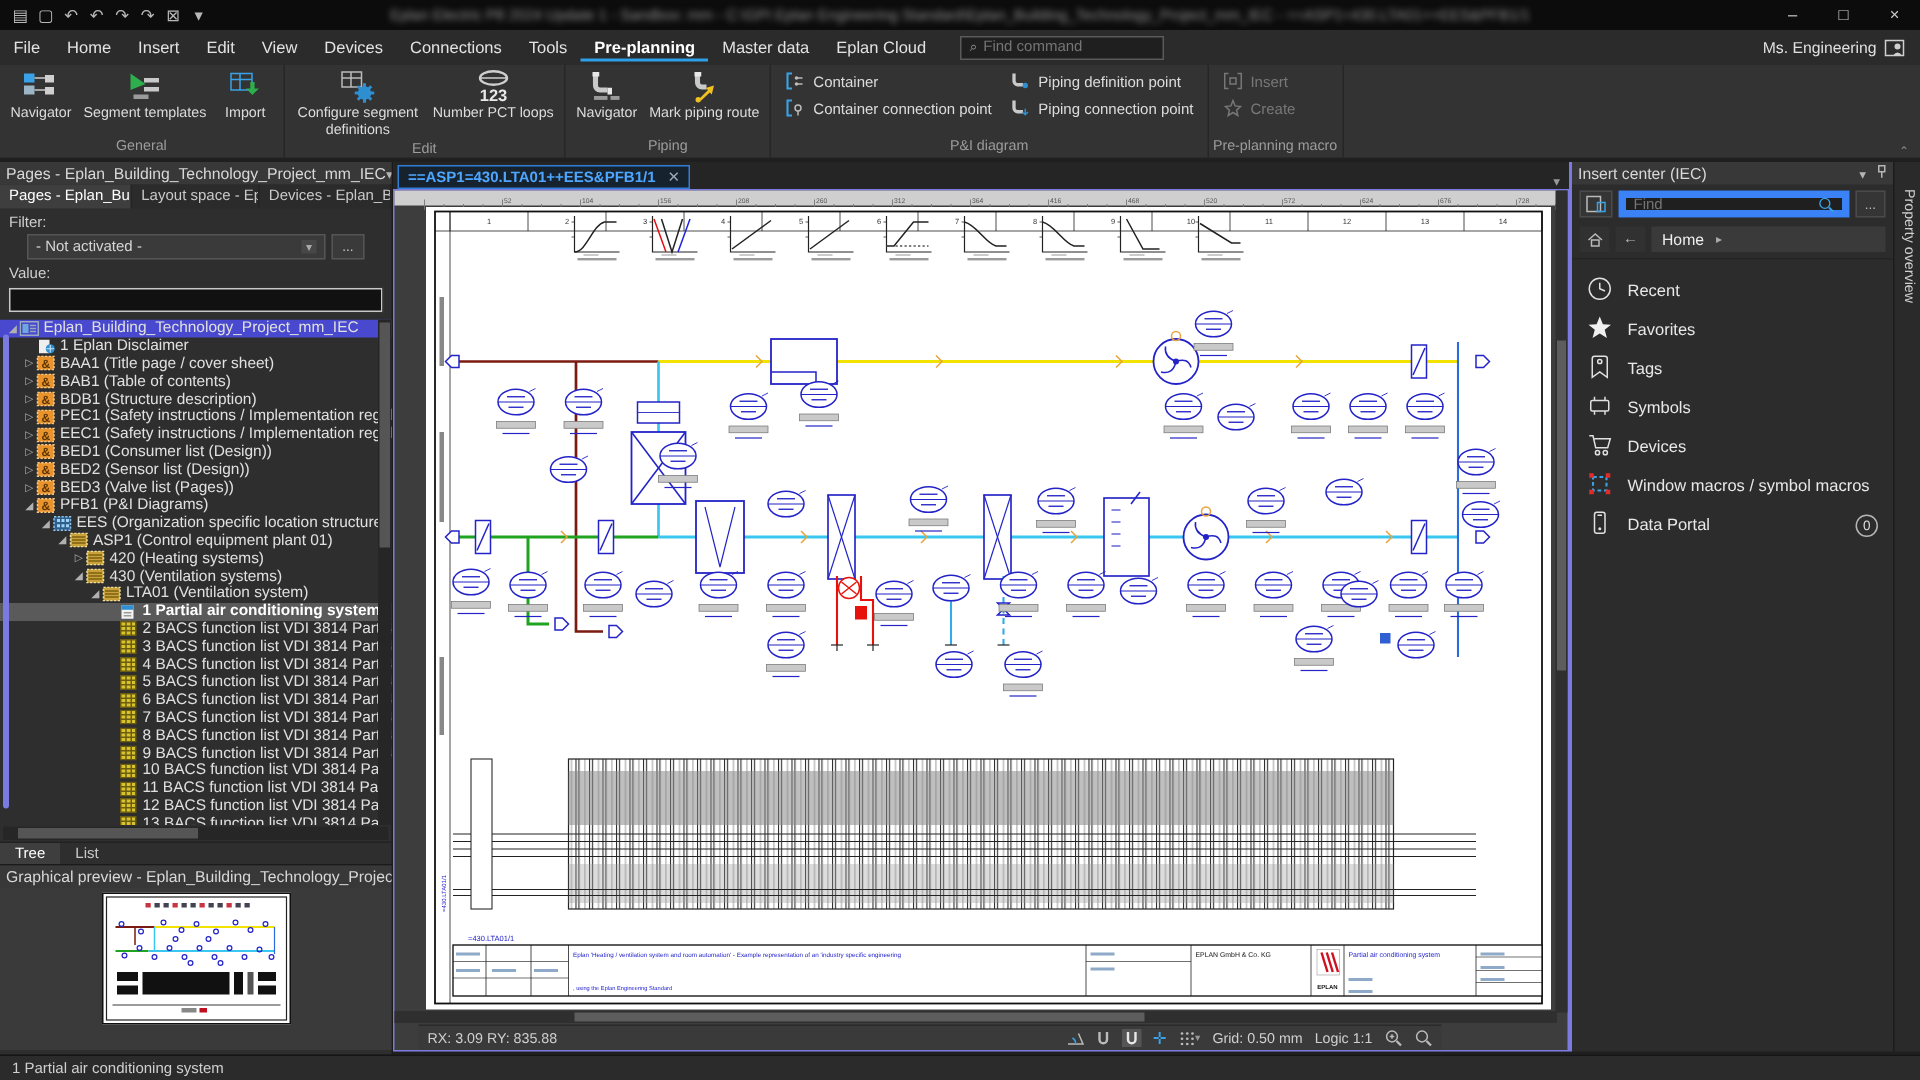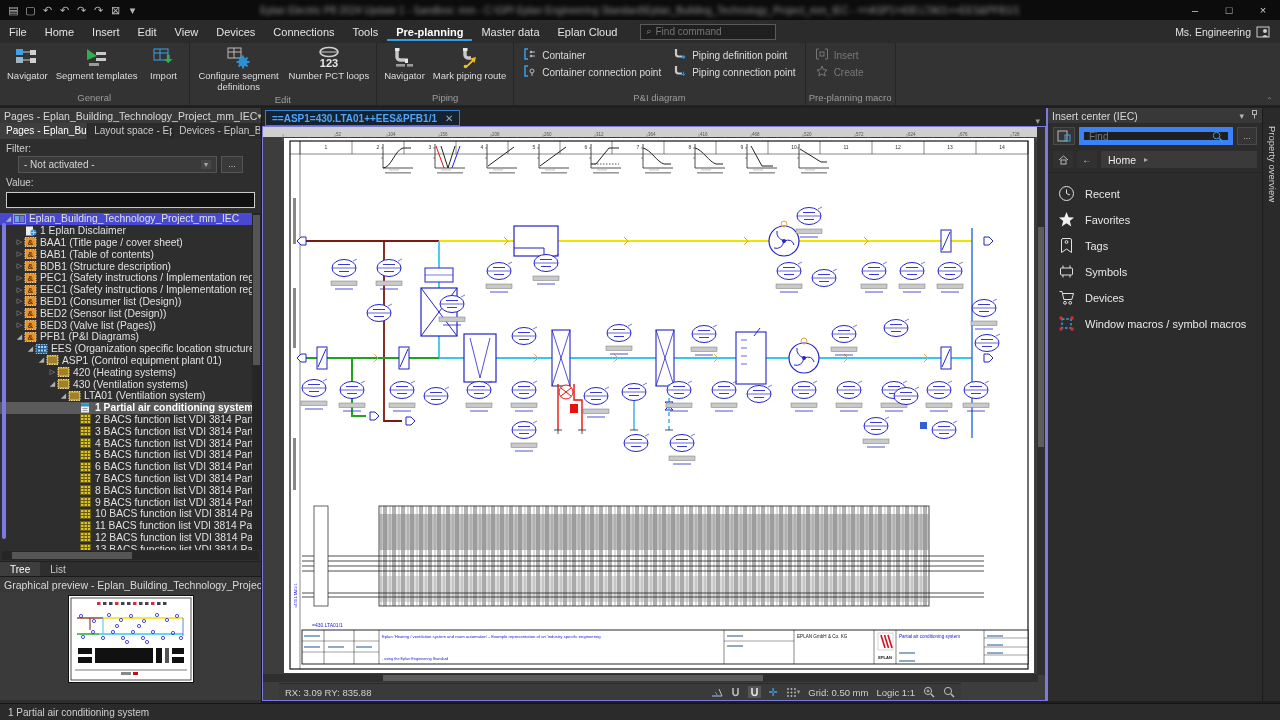--- a/index.html
+++ b/index.html
@@ -1536,20 +1536,29 @@
               <g fill="#e02b2b">
                 <rect x="1.5" y="1.5" width="3" height="3"></rect>
                 <rect x="12.5" y="1.5" width="3" height="3"></rect>
                 <rect x="1.5" y="12.5" width="3" height="3"></rect>
                 <rect x="12.5" y="12.5" width="3" height="3"></rect>
               </g>
             </svg></span>
     <span>Window macros / symbol macros</span>
 
   </div>
+        <div class="icitem">
+    <span><svg width="17" height="17" viewBox="0 0 17 17">
+              <rect x="5" y="1.5" width="7" height="14" rx="1.5" stroke="#e0e0e0" fill="none"></rect>
+              <line x1="7" y1="3.5" x2="10" y2="3.5" stroke="#e0e0e0" fill="none"></line>
+              <circle cx="8.5" cy="12.5" r="1" fill="#e0e0e0"></circle>
+            </svg></span>
+    <span>Data Portal</span>
+    <span class="icbadge">0</span>
+  </div>
       </div>
   </div>
 
   <div id="rightstrip" class="abs">
     <div class="vtext">Property overview</div>
   </div>
 
   <div id="bottombar" class="abs">
     <span>1 Partial air conditioning system</span>
   </div>

